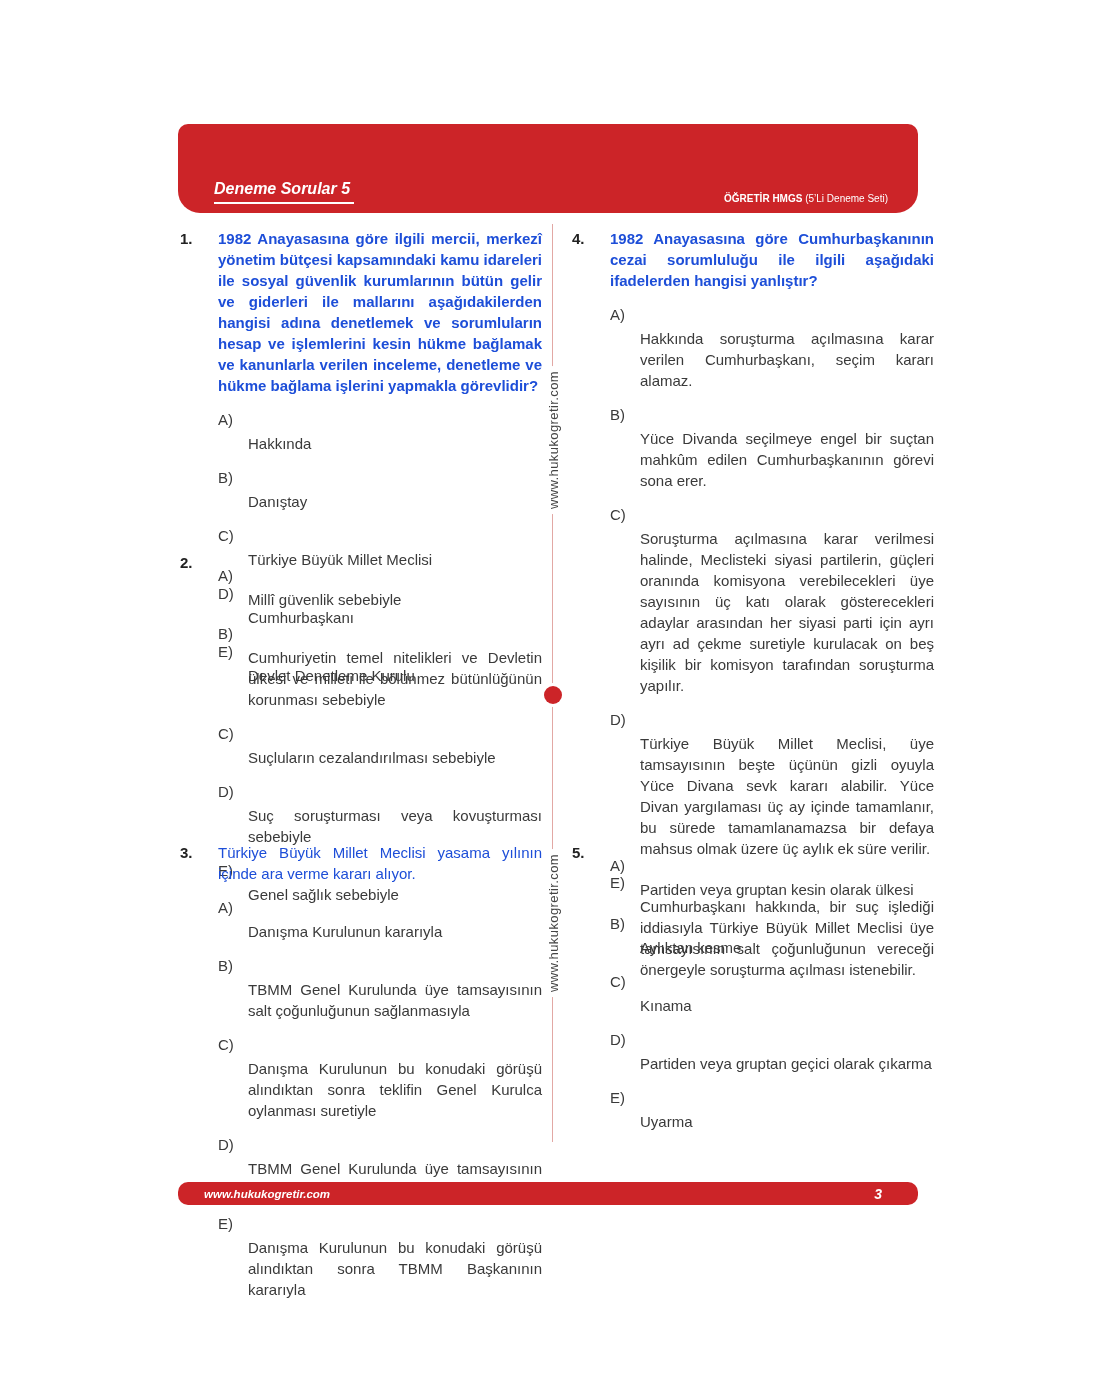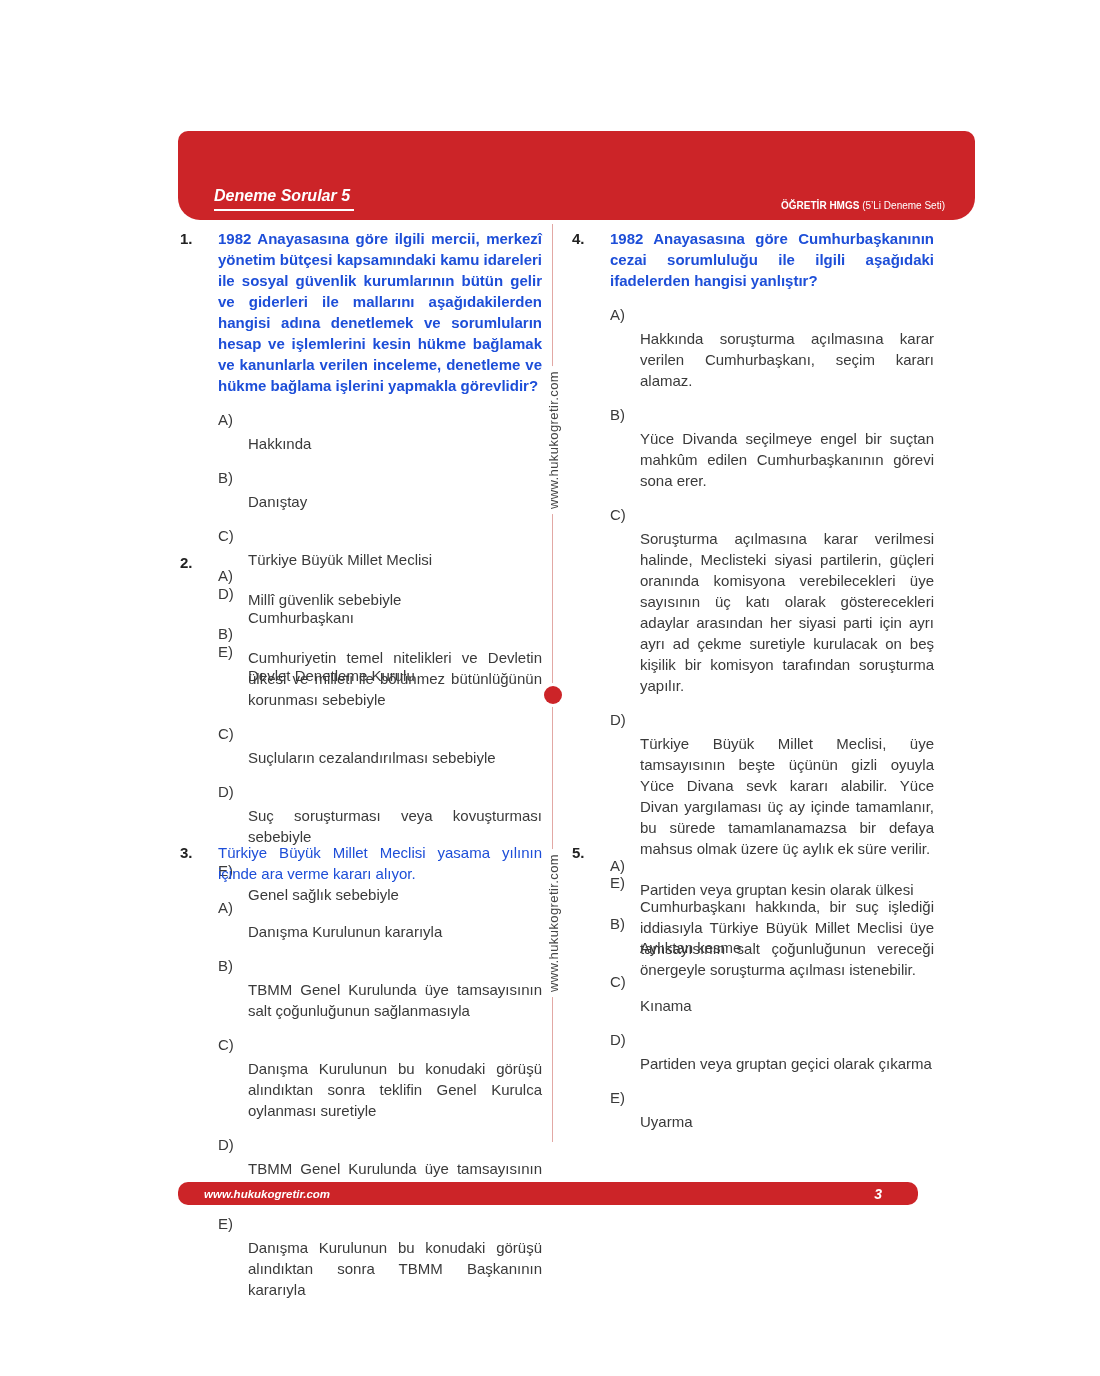--- a/index.html
+++ b/index.html
@@ -3,21 +3,21 @@
 <meta charset="utf-8">
 <style>
   html,body { margin:0; padding:0; background:#ffffff; }
   .page {
     position:relative; width:1100px; height:1376px; background:#ffffff;
     font-family:"Liberation Sans", sans-serif; overflow:hidden;
   }
 
   
   .banner {
-    position:absolute; left:178px; top:131px; width:797px; height:89px;
+    position:absolute; left:178px; top:124px; width:740px; height:89px;
     background:#cc2428; border-radius:10px 10px 22px 22px;
   }
   .banner-inner {
     position:absolute; left:36px; right:30px; bottom:9px;
     display:flex; justify-content:space-between; align-items:flex-end; color:#ffffff;
   }
   .banner-left {
     font-style:italic; font-weight:bold; font-size:16px;
     border-bottom:2px solid #ffffff; padding:0 4px 4px 0;
   }

